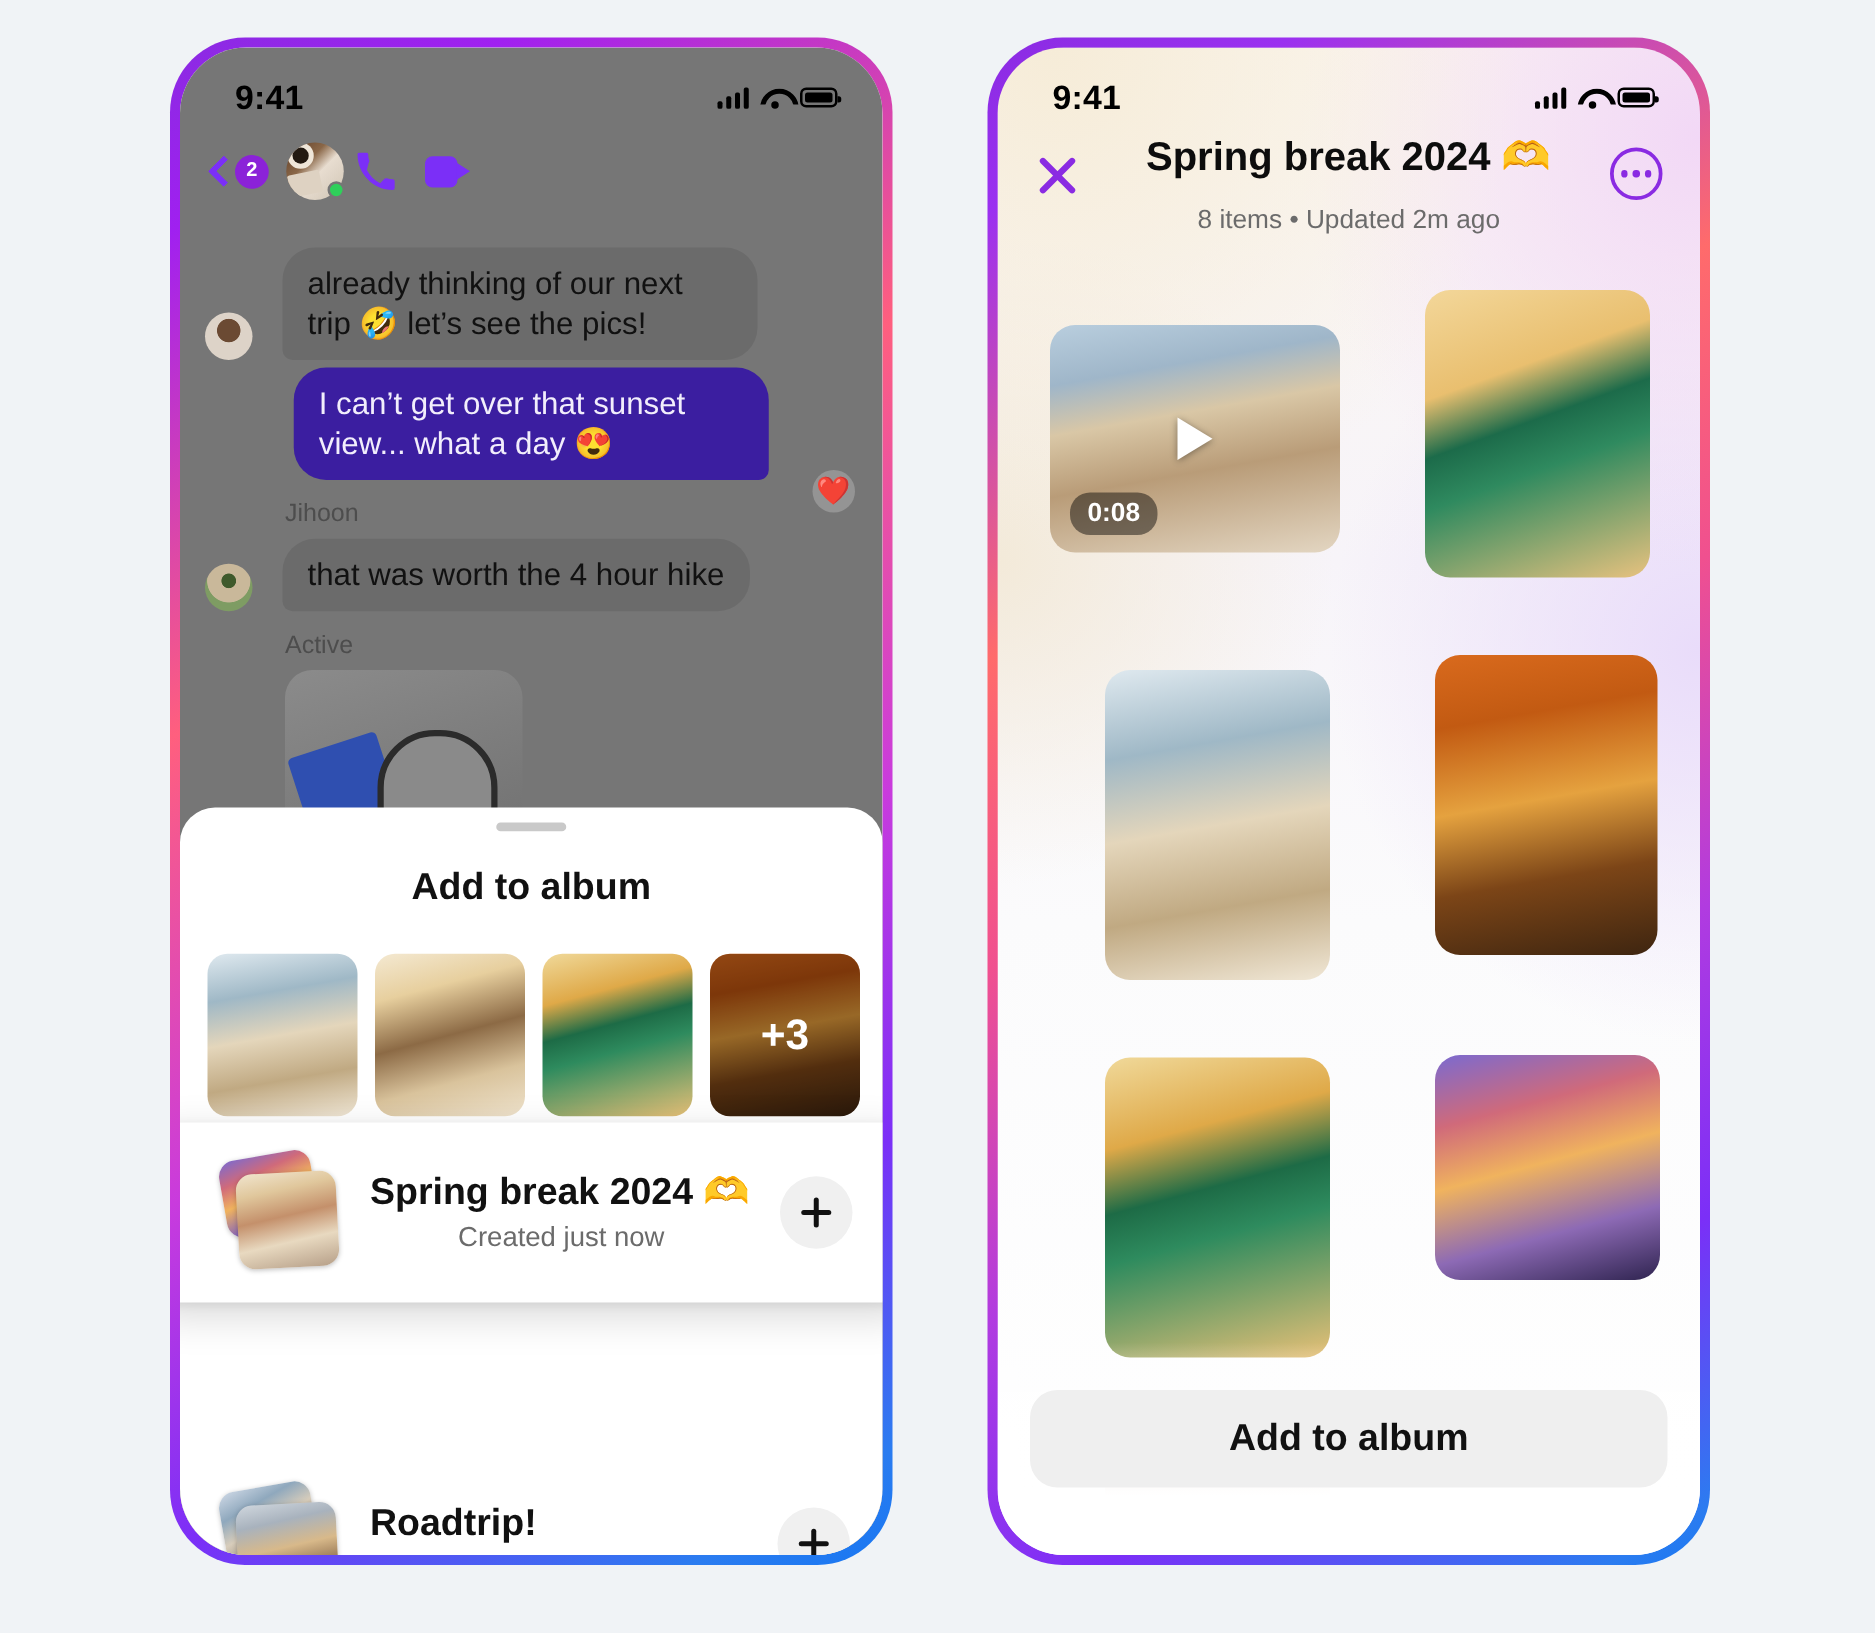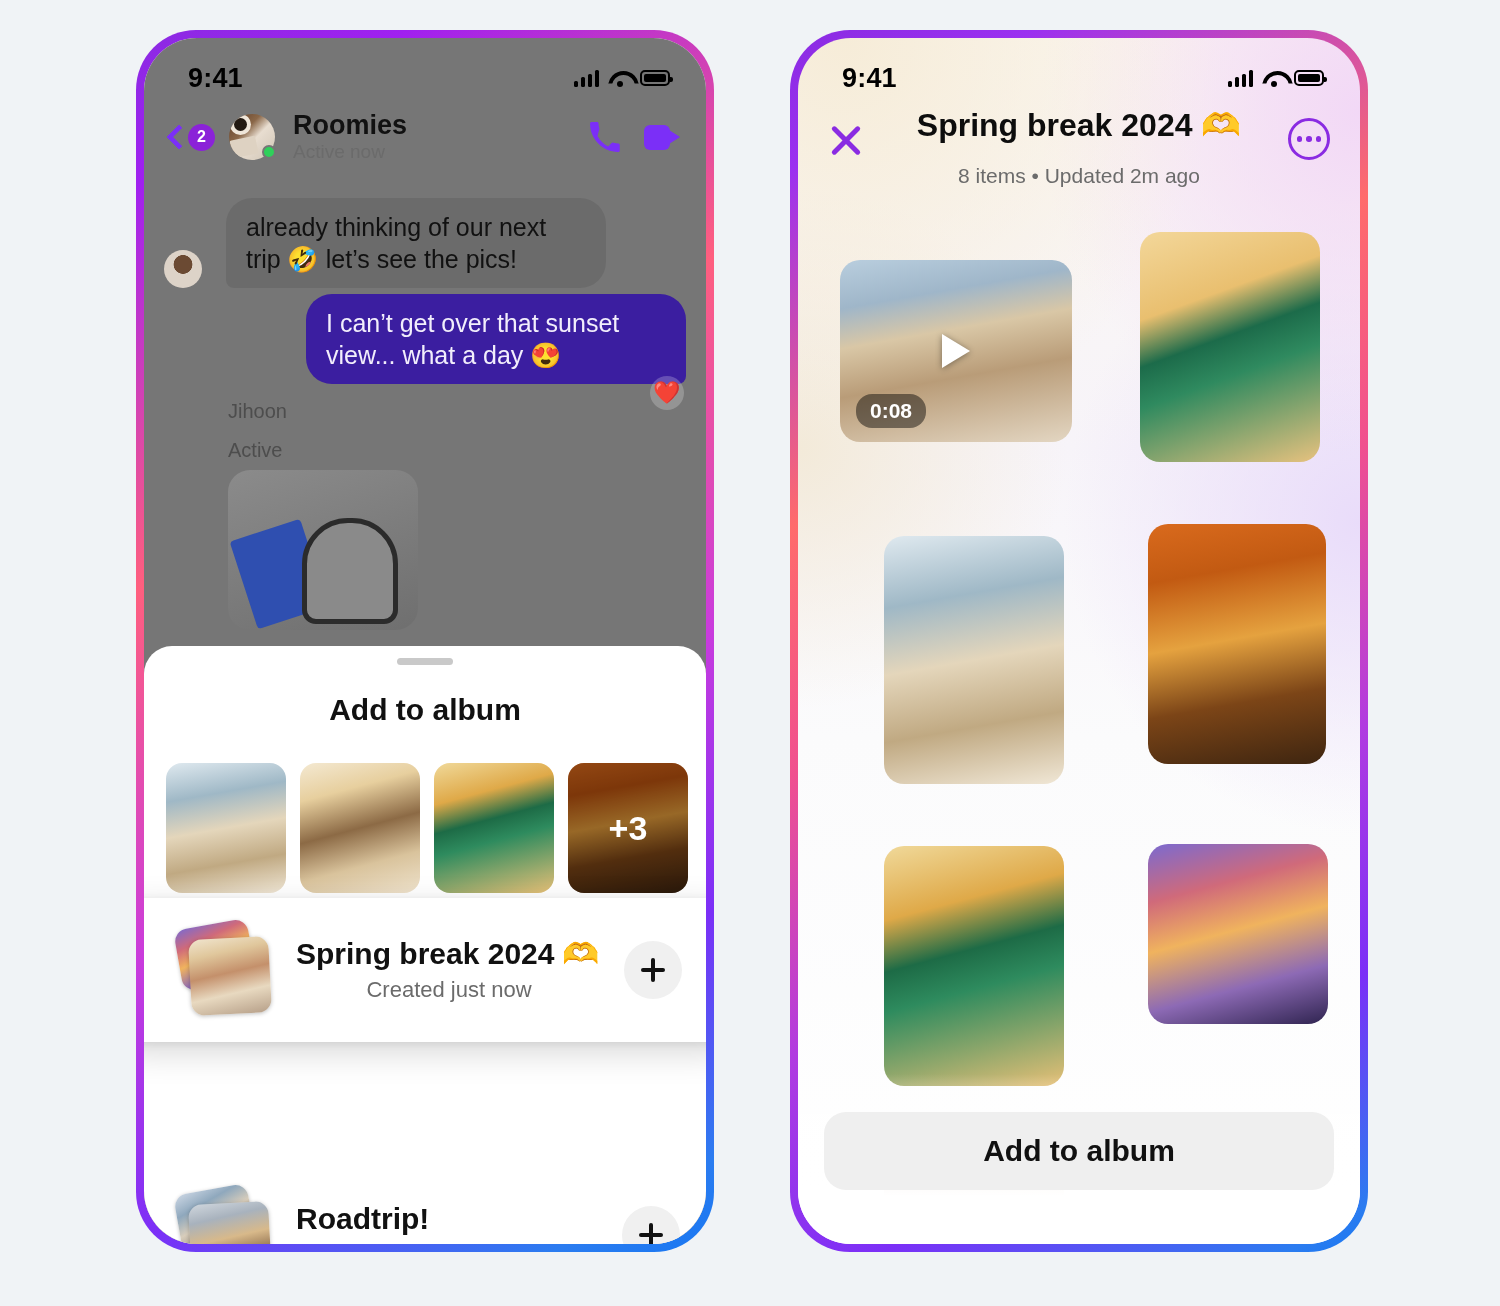--- a/index.html
+++ b/index.html
@@ -116,21 +116,21 @@
   .hdr-sub { font-size:19px; color:#6b6b6b; margin-top:2px; }
   .hdr-actions { display:flex; align-items:center; gap:24px; }
   .ico-phone { width:31px; height:31px; }
   .ico-video { width:36px; height:25px; position:relative; }
   .ico-video .body { position:absolute; left:0; top:0; width:26px; height:25px; background:#7b2ff7; border-radius:6px; }
   .ico-video .tri { position:absolute; right:0; top:5px; width:0; height:0;
     border-top:7px solid transparent; border-bottom:7px solid transparent; border-left:11px solid #7b2ff7; }
 
   .msgs { position:absolute; top:160px; left:0; right:0; padding:0 20px; }
   .row { display:flex; align-items:flex-end; gap:24px; margin-bottom:6px; }
-  .row.me { justify-content:flex-end; }
+  .row.me { justify-content:center; }
   .mini-av { width:38px; height:38px; border-radius:50%; flex:0 0 38px; overflow:hidden; }
   .mini-av.a { background: radial-gradient(circle at 50% 38%, #6b4a33 0 30%, #ddd3c8 32% 100%); }
   .mini-av.b { background: radial-gradient(circle at 50% 36%, #3f5a2c 0 18%, #c9b89a 20% 55%, #7e9c63 57% 100%); }
   .bub {
     max-width: 380px; padding: 13px 20px; border-radius: 26px;
     font-size: 25px; line-height: 1.28; color:#111;
   }
   .bub.them { background: rgba(0,0,0,.09); border-bottom-left-radius: 8px; }
   .bub.me  { background:#3b1ea0; color:#f2eefc; border-bottom-right-radius: 8px; }
   .reaction {
@@ -308,24 +308,20 @@
 
         <div class="chat-header">
           <div class="back-wrap">
             <span class="chev"></span>
             <span class="unread">2</span>
           </div>
           <div class="avatar-grp">
             <div class="pic"></div>
             <span class="online"></span>
           </div>
-          <div class="hdr-text">
-            <div class="hdr-title">Roomies</div>
-            <div class="hdr-sub">Active now</div>
-          </div>
           <div class="hdr-actions">
             <svg class="ico-phone" viewBox="0 0 24 24">
               <path fill="#7b2ff7" d="M6.6 10.8c1.8 3.5 4.7 6.4 8.2 8.2l2.7-2.7c.4-.4.9-.5 1.4-.3 1.2.4 2.4.6 3.7.6.7 0 1.2.5 1.2 1.2V22c0 .7-.5 1.2-1.2 1.2C10.7 23.2.8 13.3.8 1.2.8.5 1.3 0 2 0h4.2c.7 0 1.2.5 1.2 1.2 0 1.3.2 2.5.6 3.7.2.5.1 1-.3 1.4L6.6 10.8z"></path>
             </svg>
             <span class="ico-video">
               <span class="body"></span>
                 <span class="tri"></span>
             </span>
           </div>
         </div>
@@ -334,20 +330,24 @@
           <div class="row">
             <span class="mini-av a"></span>
             <div class="bub them">already thinking of our next trip 🤣 let’s see the pics!</div>
           </div>
           <div class="row me">
             <div class="bub me">I can’t get over that sunset view... what a day 😍</div>
           </div>
           <div class="reaction">❤️</div>
 
           <div class="sender">Jihoon</div>
+          <div class="row">
+            <span class="mini-av b"></span>
+            <div class="bub them">that was worth the 4 hour hike</div>
+          </div>
 
           <div class="sender">Active</div>
           <div class="photo-peek"></div>
         </div>
       </div>
 
       <div class="chat-dim"></div>
 
       <div class="sheet">
         <div class="grabber"></div>

